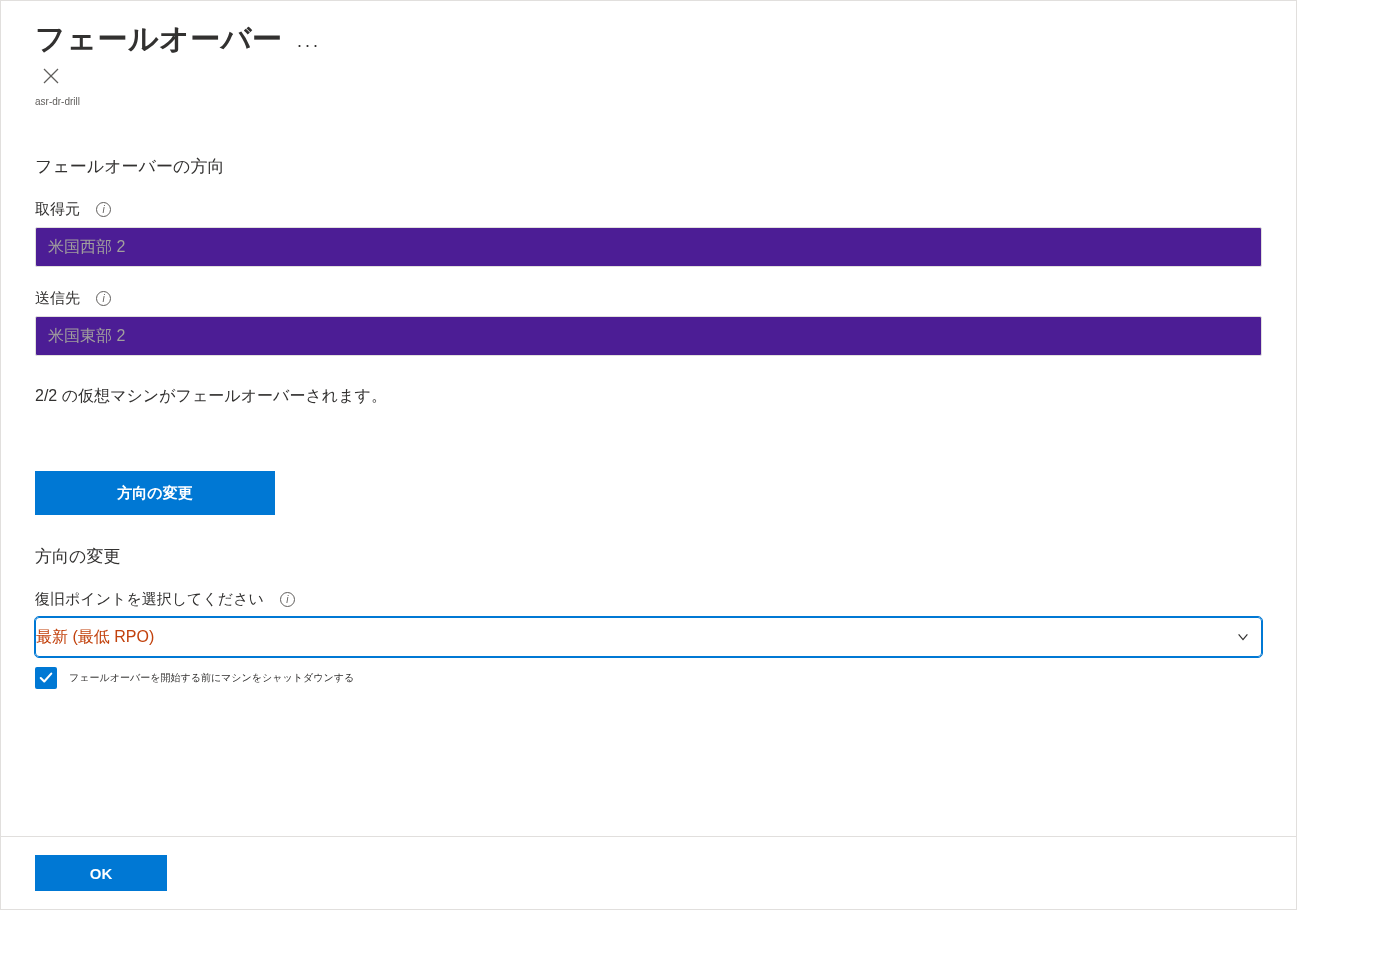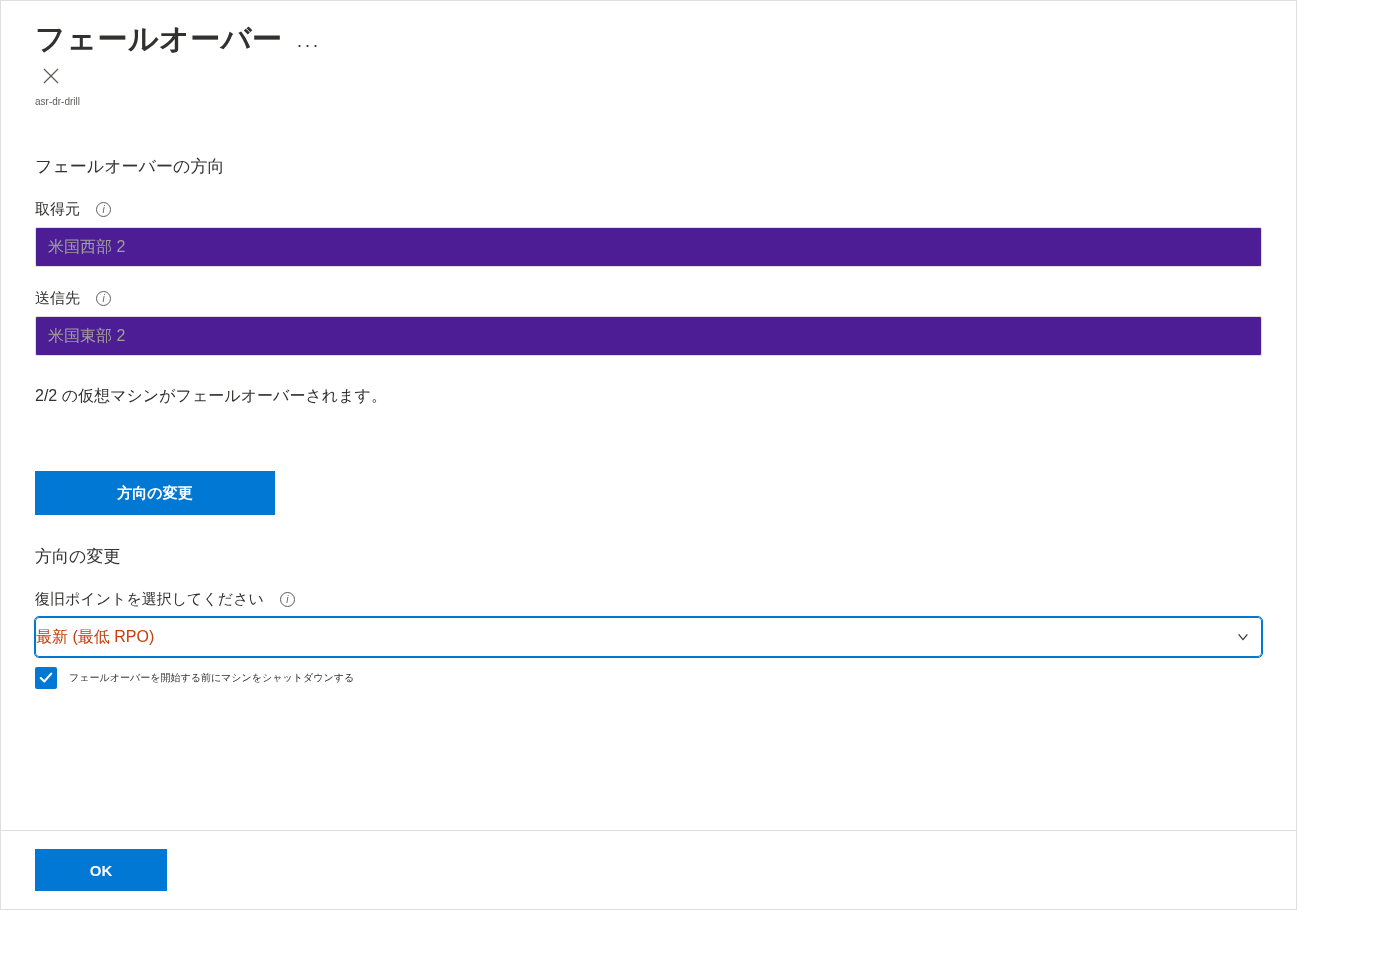--- a/index.html
+++ b/index.html
@@ -168,21 +168,21 @@
       font-size: 10px;
       color: #323130;
     }
     .footer {
       border-top: 1px solid #e1dfdd;
       padding: 18px 34px;
     }
     .footer .btn-primary {
       margin-top: 0;
       min-width: 132px;
-      height: 42px;
+      height: 36px;
     }
   </style>
 </head>
 <body>
 
 <div class="panel">
   <div class="panel-body">
 
     <div class="title-row">
       <div class="title-left">

